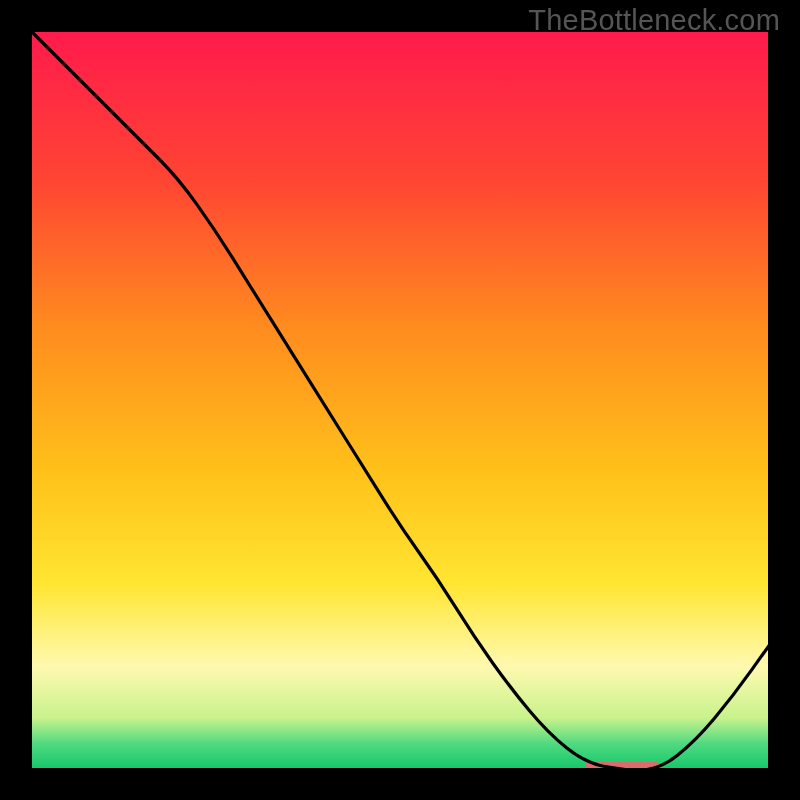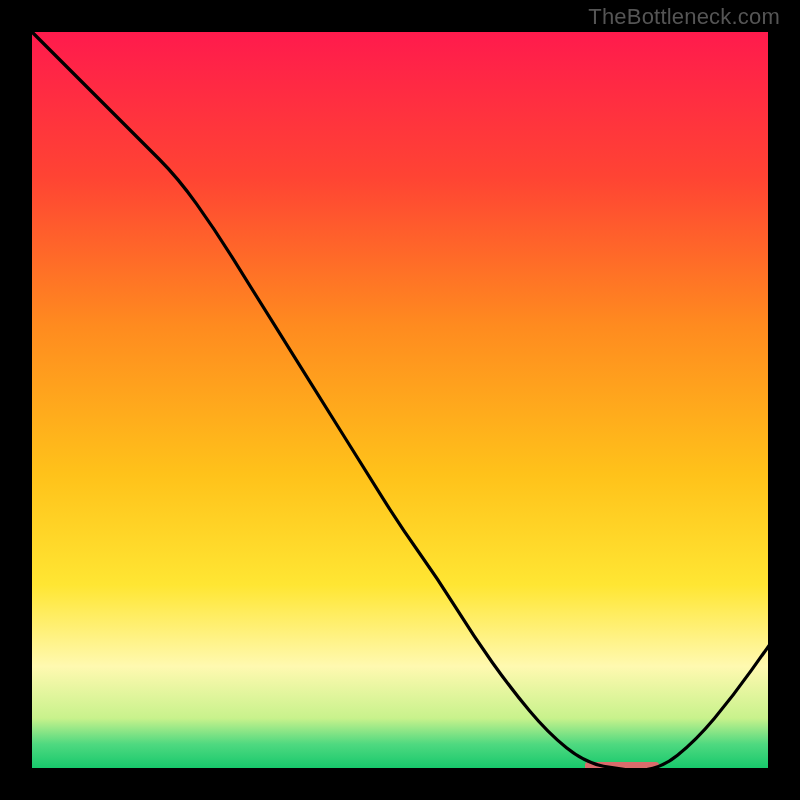--- a/index.html
+++ b/index.html
@@ -14,21 +14,21 @@
   .frame {
     position: relative;
     width: 800px;
     height: 800px;
   }
   .watermark {
     position: absolute;
     top: 4px;
     right: 20px;
     color: #555;
-    font-size: 22px;
+    font-size: 29px;
     font-weight: 500;
     letter-spacing: 0.2px;
     z-index: 5;
   }
   svg {
     display: block;
   }
 </style>
 </head>
 <body>

